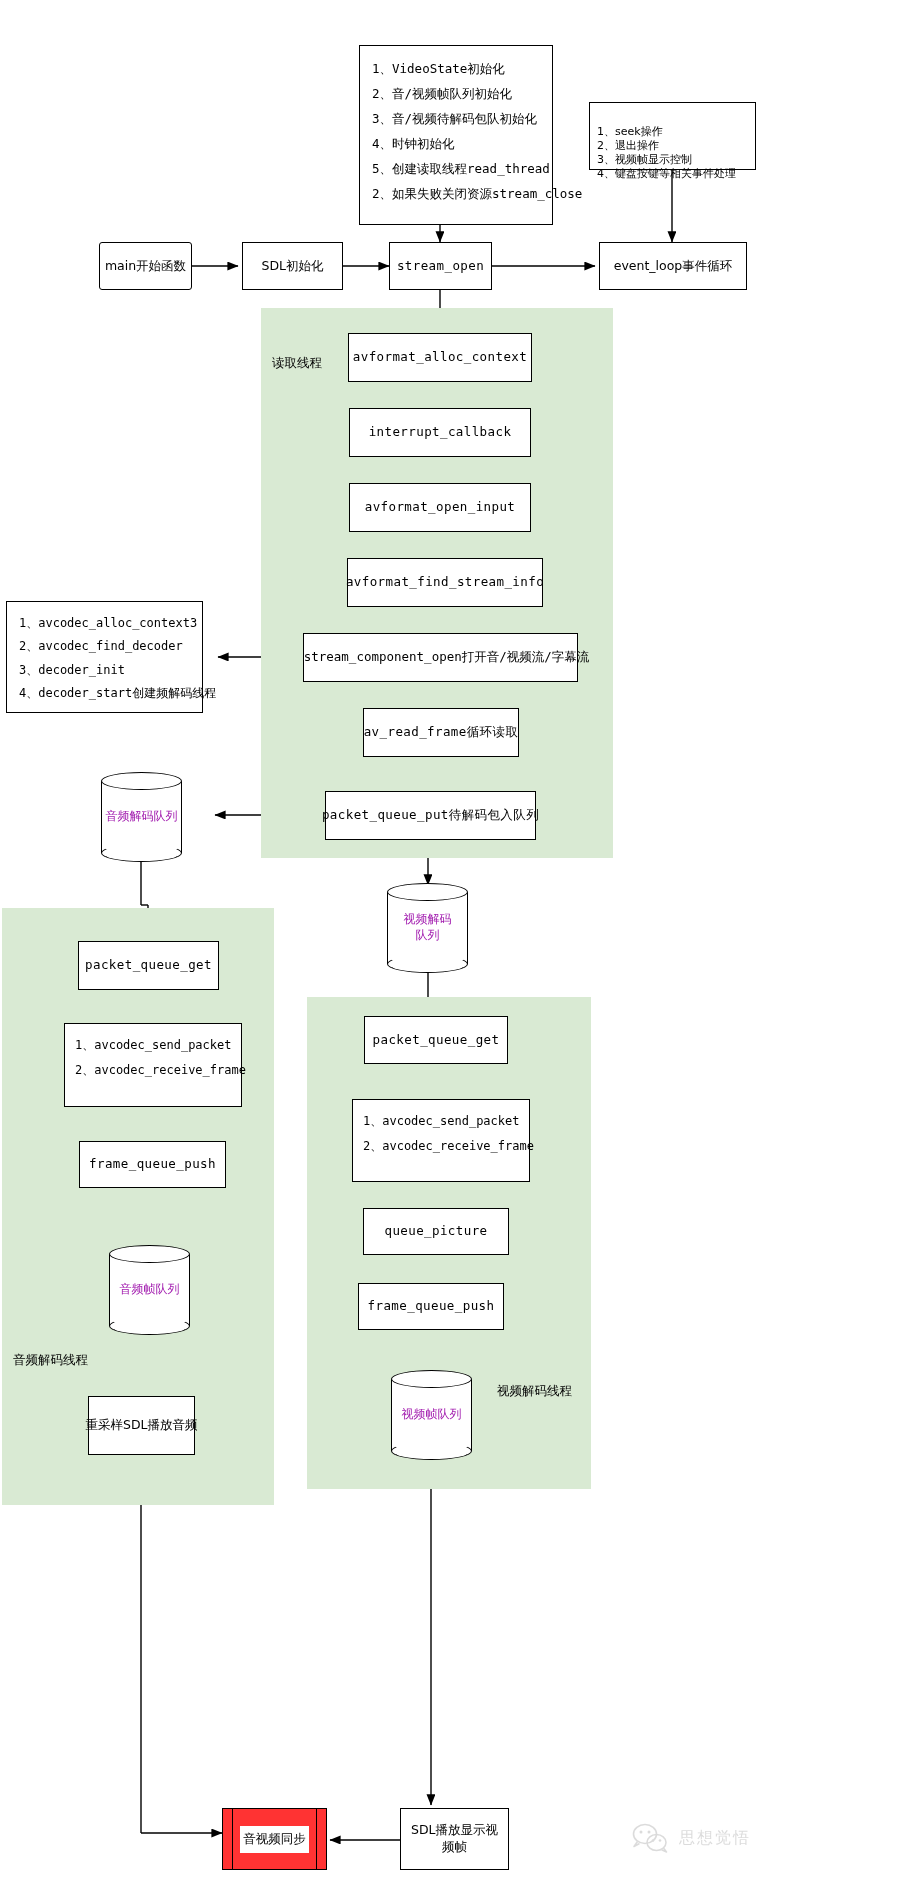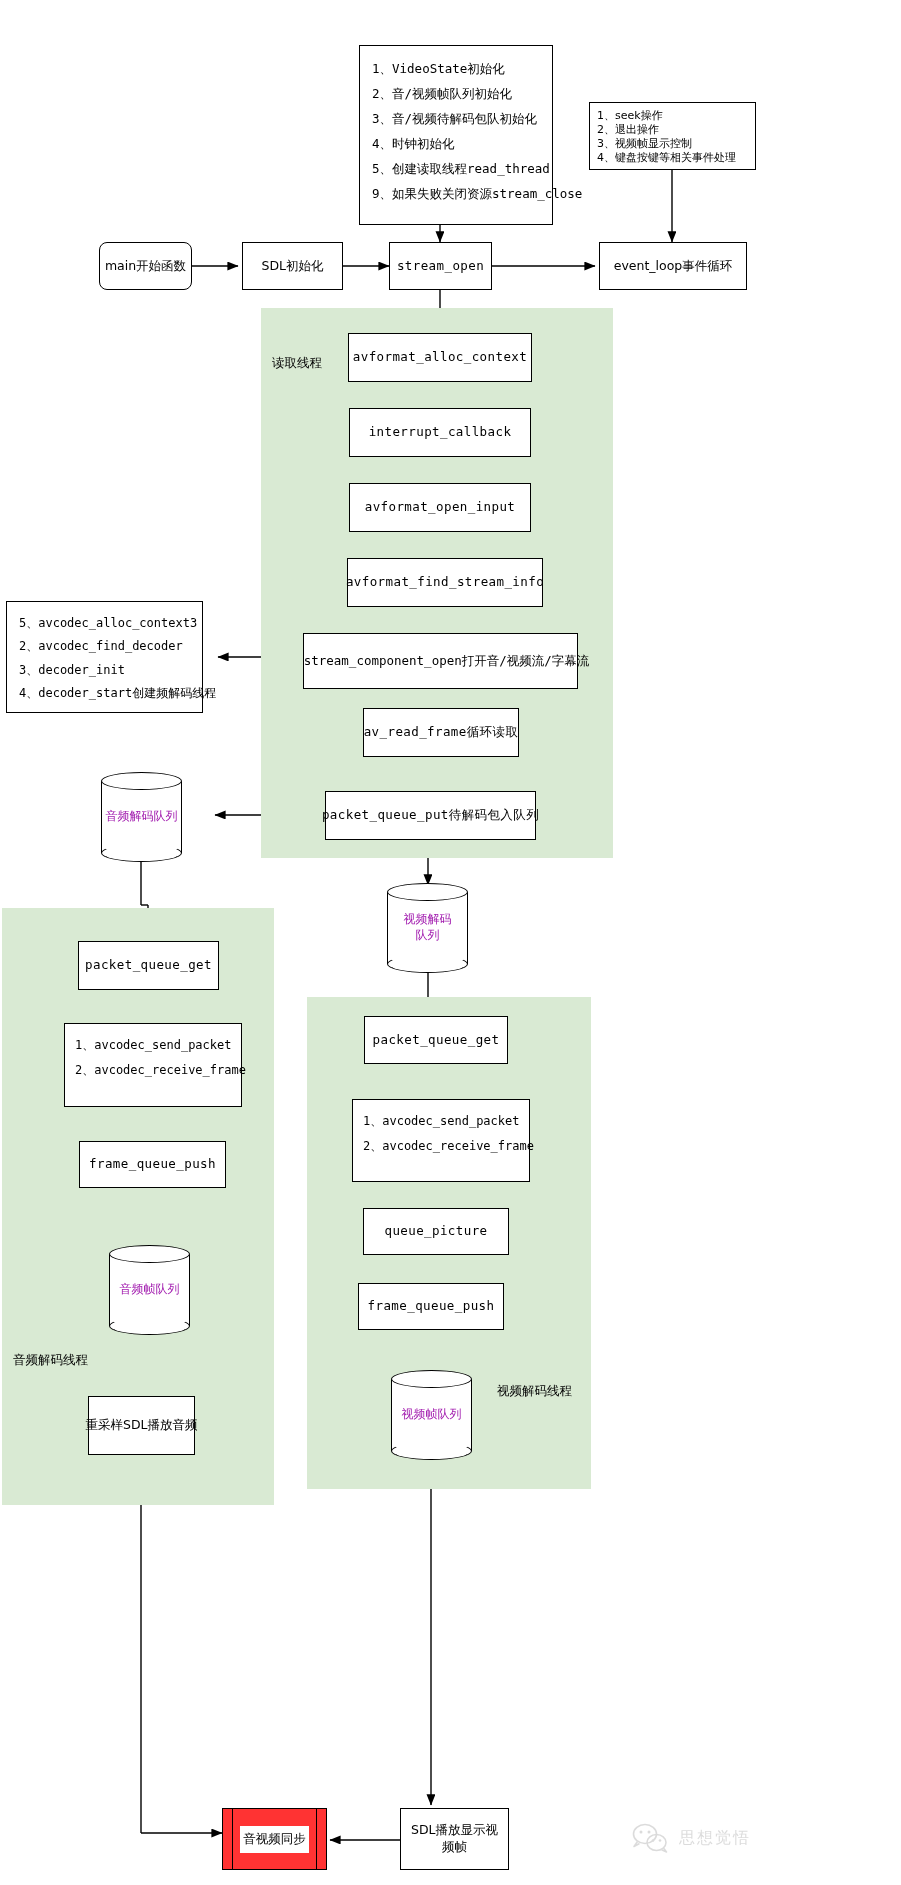--- a/index.html
+++ b/index.html
@@ -23,35 +23,35 @@
     display:flex;
     align-items:center;
     justify-content:center;
     text-align:center;
     font-family:"DejaVu Sans Mono","Liberation Mono",monospace;
     font-size:12.5px;
     letter-spacing:.4px;
     line-height:1.35;
     white-space:nowrap;
   }
-  .box.rounded{border-radius:8px;}
+  .box.rounded{border-radius:3px;}
   .box.cjk{font-family:"DejaVu Sans","Liberation Sans",sans-serif;letter-spacing:0;}
   .note{
     position:absolute;
     box-sizing:border-box;
     border:1.4px solid #000;
     background:#fff;
     text-align:left;
     padding:10px 12px;
     font-family:"DejaVu Sans Mono","Liberation Mono",monospace;
     font-size:12.5px;
     line-height:2.0;
     white-space:nowrap;
   }
-  .note.tight{line-height:1.28;font-family:"DejaVu Sans","Liberation Sans",sans-serif;font-size:11px;padding:6px 7px;}
+  .note.tight{line-height:1.28;font-family:"DejaVu Sans","Liberation Sans",sans-serif;font-size:11px;padding:22px 7px;}
   .note .ln{display:block;}
   .group{
     position:absolute;
     box-sizing:border-box;
     background:#d9ead3;
     border:1px solid #d9ead3;
   }
   .group-label{
     position:absolute;
     font-family:"DejaVu Sans","Liberation Sans",sans-serif;
@@ -208,32 +208,32 @@
       <line x1="400" y1="1840" x2="330" y2="1840" marker-end="url(#ah)"></line>
     </g>
   </svg>
 
   <div class="note" style="left:359px;top:3px;width:194px;height:180px;margin-top:42px;">
     <span class="ln">1、VideoState初始化</span>
     <span class="ln">2、音/视频帧队列初始化</span>
     <span class="ln">3、音/视频待解码包队初始化</span>
     <span class="ln">4、时钟初始化</span>
     <span class="ln">5、创建读取线程read_thread</span>
-    <span class="ln">9、如果失败关闭资源stream_close</span>
+    <span class="ln">2、如果失败关闭资源stream_close</span>
   </div>
 
   <div class="note tight" style="left:589px;top:102px;width:167px;height:68px;">
     <span class="ln">1、seek操作</span>
     <span class="ln">2、退出操作</span>
     <span class="ln">3、视频帧显示控制</span>
     <span class="ln">4、键盘按键等相关事件处理</span>
   </div>
 
   <div class="note" style="left:6px;top:601px;width:197px;height:112px;line-height:1.95;font-size:12px;">
-    <span class="ln">5、avcodec_alloc_context3</span>
+    <span class="ln">1、avcodec_alloc_context3</span>
     <span class="ln">2、avcodec_find_decoder</span>
     <span class="ln">3、decoder_init</span>
     <span class="ln">4、decoder_start创建频解码线程</span>
   </div>
 
   <div class="group" style="left:261px;top:308px;width:352px;height:550px;"></div>
   <div class="group-label" style="left:272px;top:355px;">读取线程</div>
 
   <div class="group" style="left:2px;top:908px;width:272px;height:597px;"></div>
   <div class="group-label" style="left:13px;top:1352px;">音频解码线程</div>
@@ -243,21 +243,21 @@
 
   <div class="box rounded cjk" style="left:99px;top:242px;width:93px;height:48px;">main开始函数</div>
   <div class="box cjk" style="left:242px;top:242px;width:101px;height:48px;">SDL初始化</div>
   <div class="box" style="left:389px;top:242px;width:103px;height:48px;">stream_open</div>
   <div class="box cjk" style="left:599px;top:242px;width:148px;height:48px;">event_loop事件循环</div>
 
   <div class="box" style="left:348px;top:333px;width:184px;height:49px;">avformat_alloc_context</div>
   <div class="box" style="left:349px;top:408px;width:182px;height:49px;">interrupt_callback</div>
   <div class="box" style="left:349px;top:483px;width:182px;height:49px;">avformat_open_input</div>
   <div class="box" style="left:347px;top:558px;width:196px;height:49px;">avformat_find_stream_info</div>
-  <div class="box cjk" style="left:303px;top:633px;width:275px;height:56px;font-family:'DejaVu Sans Mono','Liberation Mono',monospace;font-size:12.5px;padding-left:12px;">stream_component_open打开音/视频流/字幕流</div>
+  <div class="box cjk" style="left:303px;top:633px;width:275px;height:49px;font-family:'DejaVu Sans Mono','Liberation Mono',monospace;font-size:12.5px;padding-left:12px;">stream_component_open打开音/视频流/字幕流</div>
   <div class="box" style="left:363px;top:708px;width:156px;height:49px;">av_read_frame循环读取</div>
   <div class="box" style="left:325px;top:791px;width:211px;height:49px;">packet_queue_put待解码包入队列</div>
 
   <div class="cyl" style="left:101px;top:772px;width:81px;height:90px;">
     <div class="body"></div>
     <div class="bot"></div>
     <div class="cap"></div>
     <div class="lbl">音频解码队列</div>
   </div>
 

